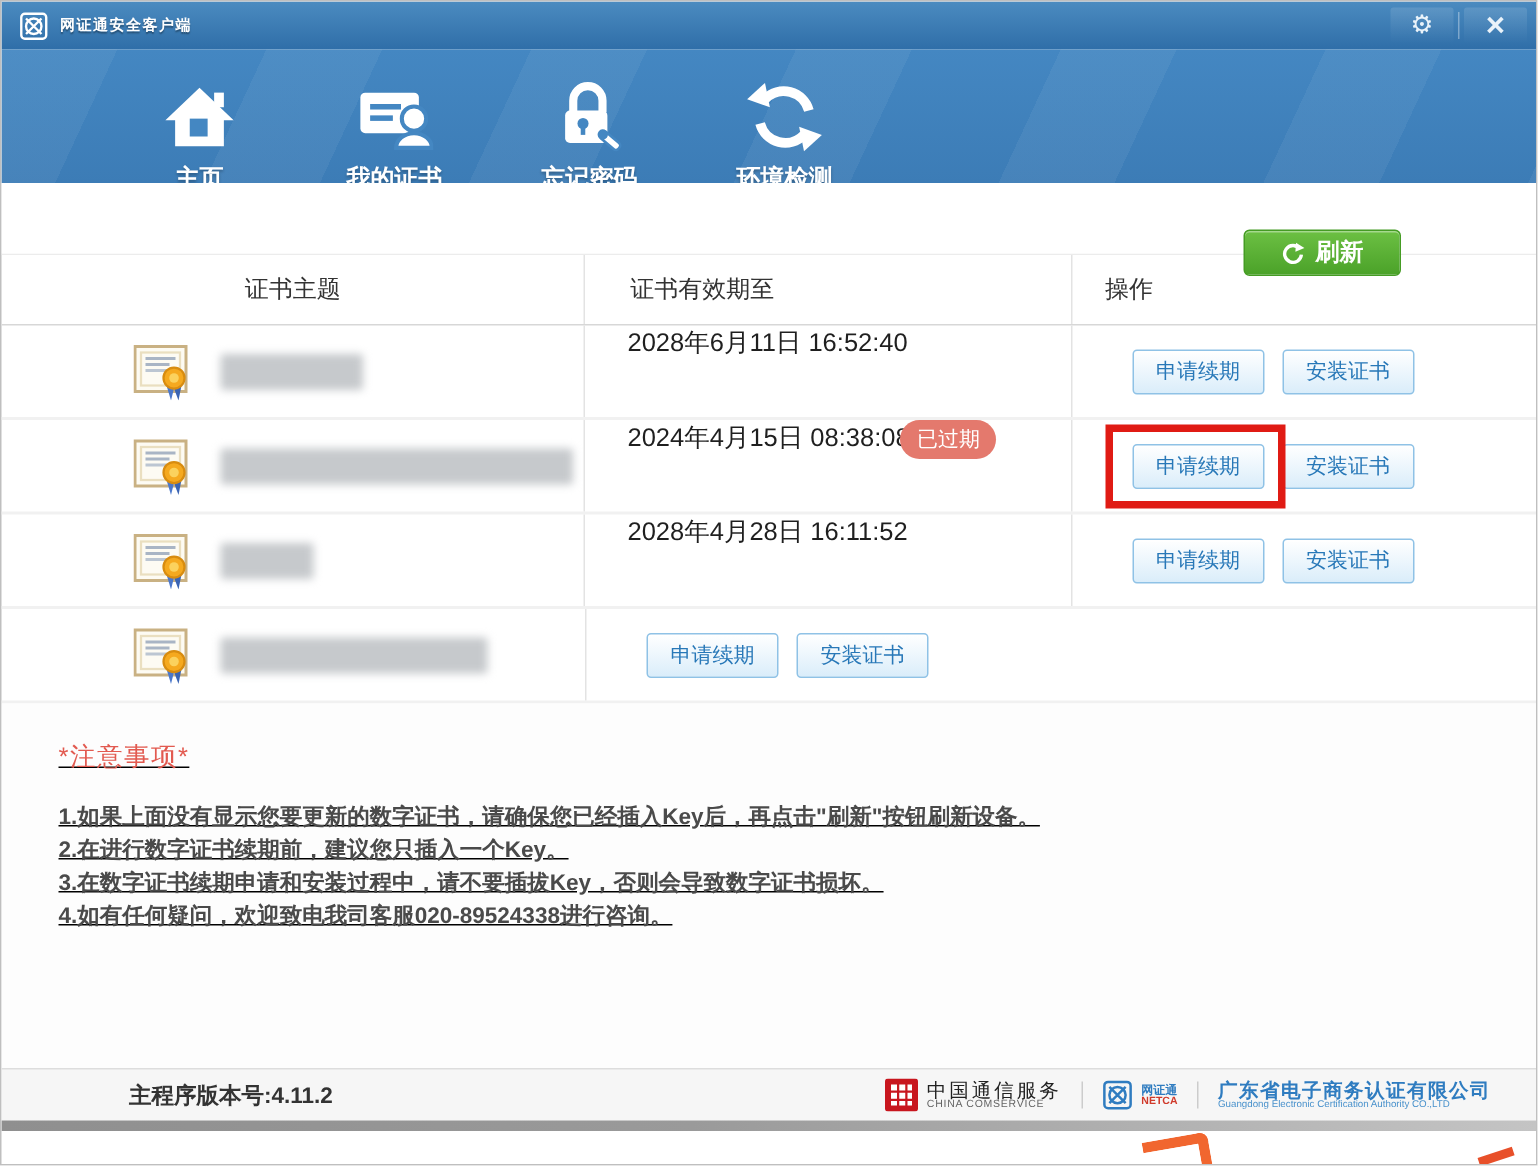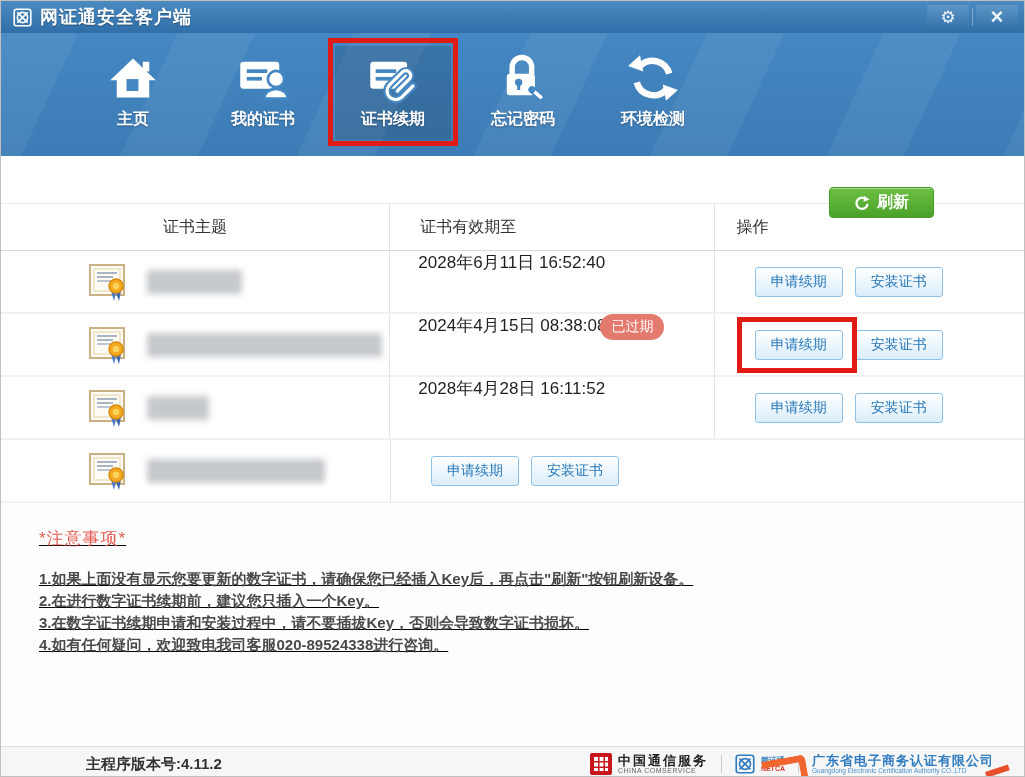--- a/index.html
+++ b/index.html
@@ -10,35 +10,35 @@
     background:#fff; overflow:hidden; border:1px solid #bfbfbf;
   }
 
   
   .titlebar {
     height:32px; display:flex; align-items:center;
     background:linear-gradient(#4b8bc0, #2f6ea8);
     padding-left:12px; position:relative;
   }
   .titlebar .applogo { width:19px; height:19px; margin-right:8px; }
-  .titlebar .title { color:#fff; font-size:18px; font-weight:bold; letter-spacing:1px;
+  .titlebar .title { color:#fff; font-size:10px; font-weight:bold; letter-spacing:1px;
     text-shadow:0 1px 1px rgba(0,0,0,.35); }
   .win-controls { position:absolute; right:6px; top:0; height:32px; display:flex; align-items:center; }
   .win-btn {
     width:42px; height:24px; display:flex; align-items:center; justify-content:center;
     color:#eaf3fa; cursor:pointer; border-radius:2px;
     background:linear-gradient(rgba(255,255,255,.12), rgba(255,255,255,0));
   }
   .win-sep { width:1px; height:18px; background:rgba(255,255,255,.35); margin:0 3px; }
   .gear { font-size:17px; }
   .closex { font-size:22px; font-weight:bold; line-height:20px; }
 
   
   .nav {
-    height:123px; position:relative;
+    height:89px; position:relative;
     background:
       repeating-linear-gradient(115deg, rgba(255,255,255,.055) 0 70px, rgba(255,255,255,0) 70px 160px),
       linear-gradient(#4487c2, #3c7cb6);
     display:flex; padding-left:74px;text-align:right;
   }
   .nav-item {
     width:116px; margin-top:13px; height:94px; margin-right:14px;
     display:flex; flex-direction:column; align-items:center; justify-content:flex-start;
     cursor:pointer; position:relative; border-radius:2px;
   }
@@ -106,21 +106,21 @@
   
   .footer {
     height:35px; background:#f6f6f6; border-top:1px solid #ddd;
     display:flex; align-items:center; justify-content:space-between;
     padding:0 30px 0 85px;
   }
   .version { font-size:15px; font-weight:bold; color:#333; }
   .logos { display:flex; align-items:center; gap:13px; }
   .logo-sep { width:1px; height:18px; background:#ccc; }
   .logo-block { display:flex; align-items:center; gap:6px; }
-  .ccs-txt .cn { font-size:13px; font-weight:bold; color:#222; letter-spacing:2px; line-height:13px;text-align:center; }
+  .ccs-txt .cn { font-size:13px; font-weight:normal; color:#222; letter-spacing:2px; line-height:13px;text-align:center; }
   .ccs-txt .en { font-size:7px; color:#666; letter-spacing:.5px; }
   .netca-txt .cn { font-size:8px; color:#2f7cc0; font-weight:bold; line-height:9px; }
   .netca-txt .en { font-size:7px; color:#d03a2b; font-weight:bold; }
   .gdca-txt .cn { font-size:13px; font-weight:bold; color:#2f7cc0; letter-spacing:1px; line-height:13px; }
   .gdca-txt .en { font-size:6.5px; color:#4a92cc; }
 
   
   .bottom-strip { height:7px; background:linear-gradient(90deg,#8f8f8f 0%, #9a9a9a 45%, #c4c4c4 100%); }
   .orange-frag-a {
     position:absolute; left:762px; top:757px; width:44px; height:26px;
@@ -233,27 +233,20 @@
           <use href="#sym-home"></use>
         </svg>
       <span class="nlabel">主页</span>
     </div>
     <div class="nav-item">
       <svg class="nicon">
           <use href="#sym-mycert"></use>
         </svg>
       <span class="nlabel">我的证书</span>
     </div>
-    <div class="nav-item active">
-      <svg class="nicon">
-          <use href="#sym-renew"></use>
-        </svg>
-      <span class="nlabel">证书续期</span>
-      <div class="annotate-box"></div>
-    </div>
     <div class="nav-item">
       <svg class="nicon">
           <use href="#sym-lock"></use>
         </svg>
       <span class="nlabel">忘记密码</span>
     </div>
     <div class="nav-item">
       <svg class="nicon">
           <use href="#sym-env"></use>
         </svg>

